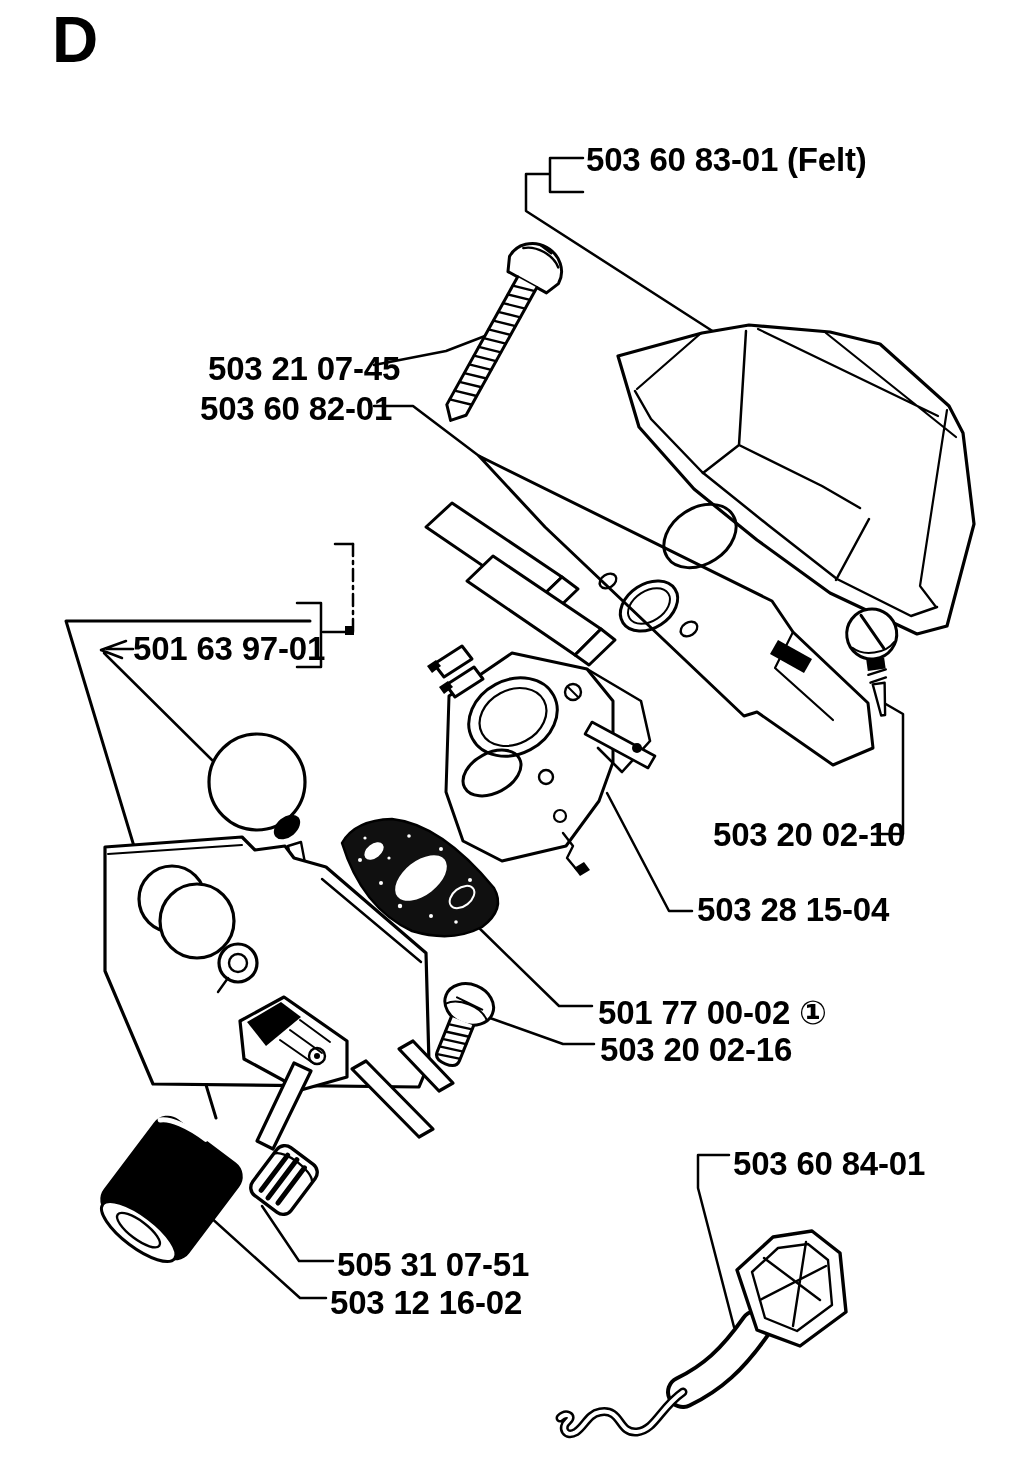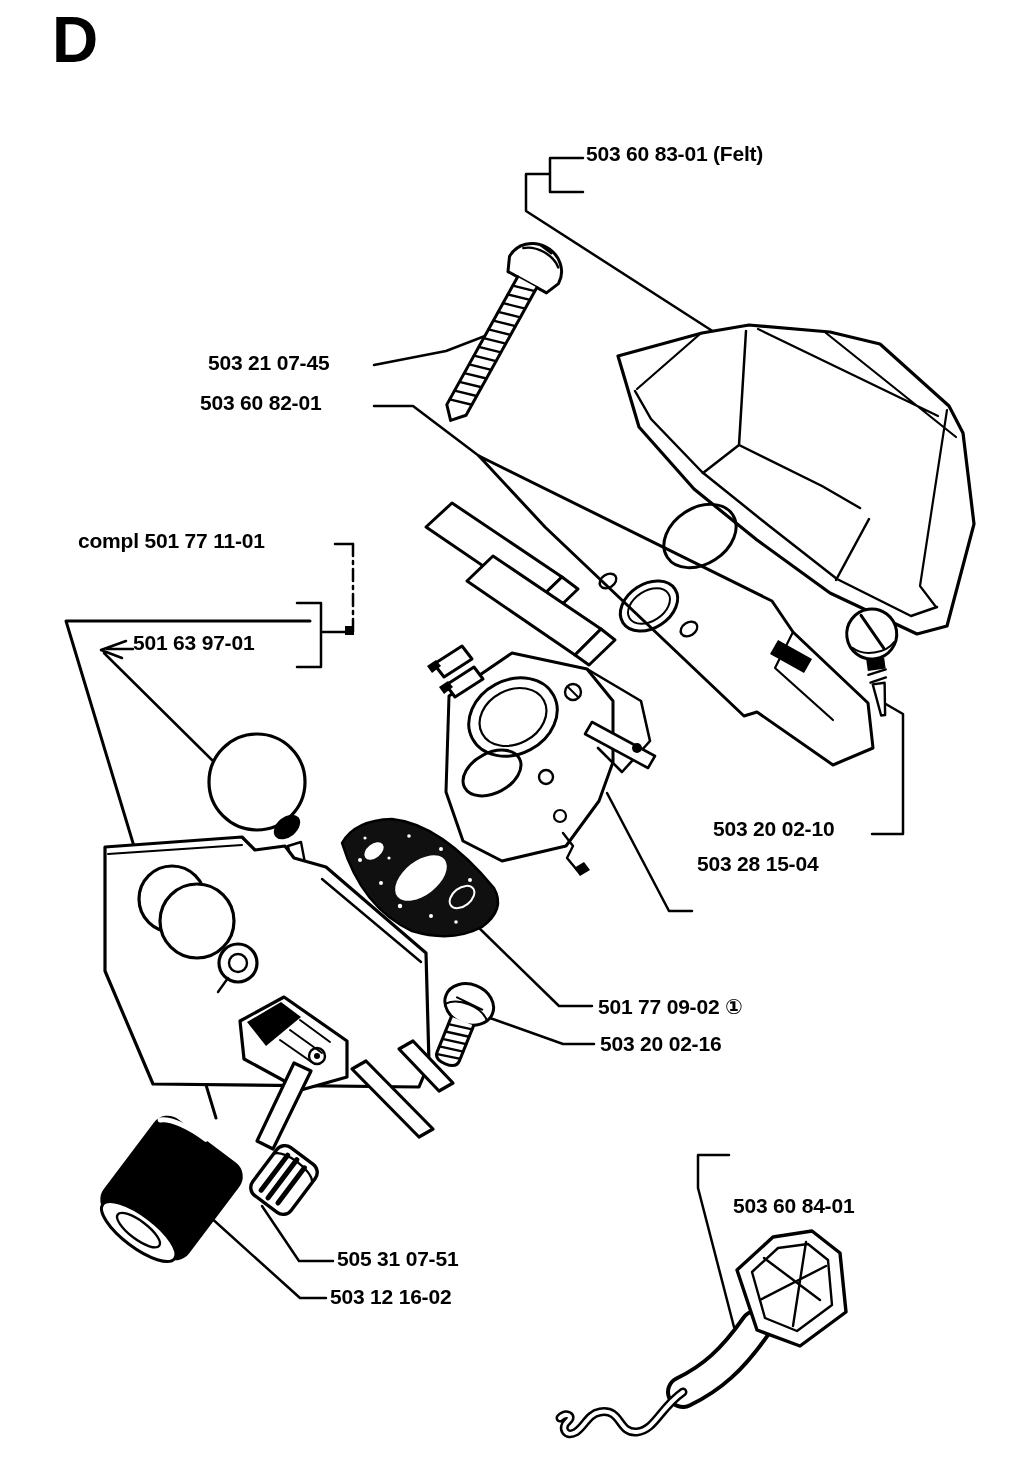--- a/index.html
+++ b/index.html
@@ -5,21 +5,21 @@
   html,body{margin:0;padding:0;background:#ffffff;}
   .canvas{
     position:relative;width:1024px;height:1477px;background:#ffffff;overflow:hidden;
     font-family:"Liberation Sans","DejaVu Sans",sans-serif;color:#000;
   }
   .art{position:absolute;left:0;top:0;width:1024px;height:1477px;}
   .section-letter{
     position:absolute;left:52px;top:8px;font-size:64px;font-weight:bold;line-height:1;
   }
   .part-label{
-    position:absolute;font-size:21px;font-weight:bold;line-height:1.12;white-space:nowrap;
+    position:absolute;font-size:33px;font-weight:bold;line-height:1.12;white-space:nowrap;
     letter-spacing:-0.2px;
   }
 </style>
 </head>
 <body>
 
 <div class="canvas">
 
   <svg class="art" viewBox="0 0 1024 1477" fill="none" stroke="#000" stroke-linecap="round" stroke-linejoin="round">
 
@@ -172,22 +172,21 @@
       <path stroke-width="2.4" d="M752 1272 L778 1248 L808 1244 L828 1260 L832 1305 L797 1331 L765 1318 Z"></path>
       <path stroke-width="2.4" d="M764 1258 L820 1300 M806 1242 L793 1326 M760 1300 L826 1266"></path>
     </g>
   </svg>
 
   <div class="section-letter">D</div>
 
   <div class="part-label" style="left:586px;top:142px">503 60 83-01 (Felt)</div>
   <div class="part-label" style="left:208px;top:351px">503 21 07-45</div>
   <div class="part-label" style="left:200px;top:391px">503 60 82-01</div>
-  <div class="part-label" style="left:78px;top:529px">compl 501 77 11-01</div>
   <div class="part-label" style="left:133px;top:631px">501 63 97-01</div>
   <div class="part-label" style="left:713px;top:817px">503 20 02-10</div>
-  <div class="part-label" style="left:697px;top:852px">503 28 15-04</div>
-  <div class="part-label" style="left:598px;top:995px">501 77 09-02 ①</div>
+  <div class="part-label" style="left:697px;top:892px">503 28 15-04</div>
+  <div class="part-label" style="left:598px;top:995px">501 77 00-02 ①</div>
   <div class="part-label" style="left:600px;top:1032px">503 20 02-16</div>
-  <div class="part-label" style="left:733px;top:1194px">503 60 84-01</div>
+  <div class="part-label" style="left:733px;top:1146px">503 60 84-01</div>
   <div class="part-label" style="left:337px;top:1247px">505 31 07-51</div>
   <div class="part-label" style="left:330px;top:1285px">503 12 16-02</div>
 </div>
 
 </body></html>

